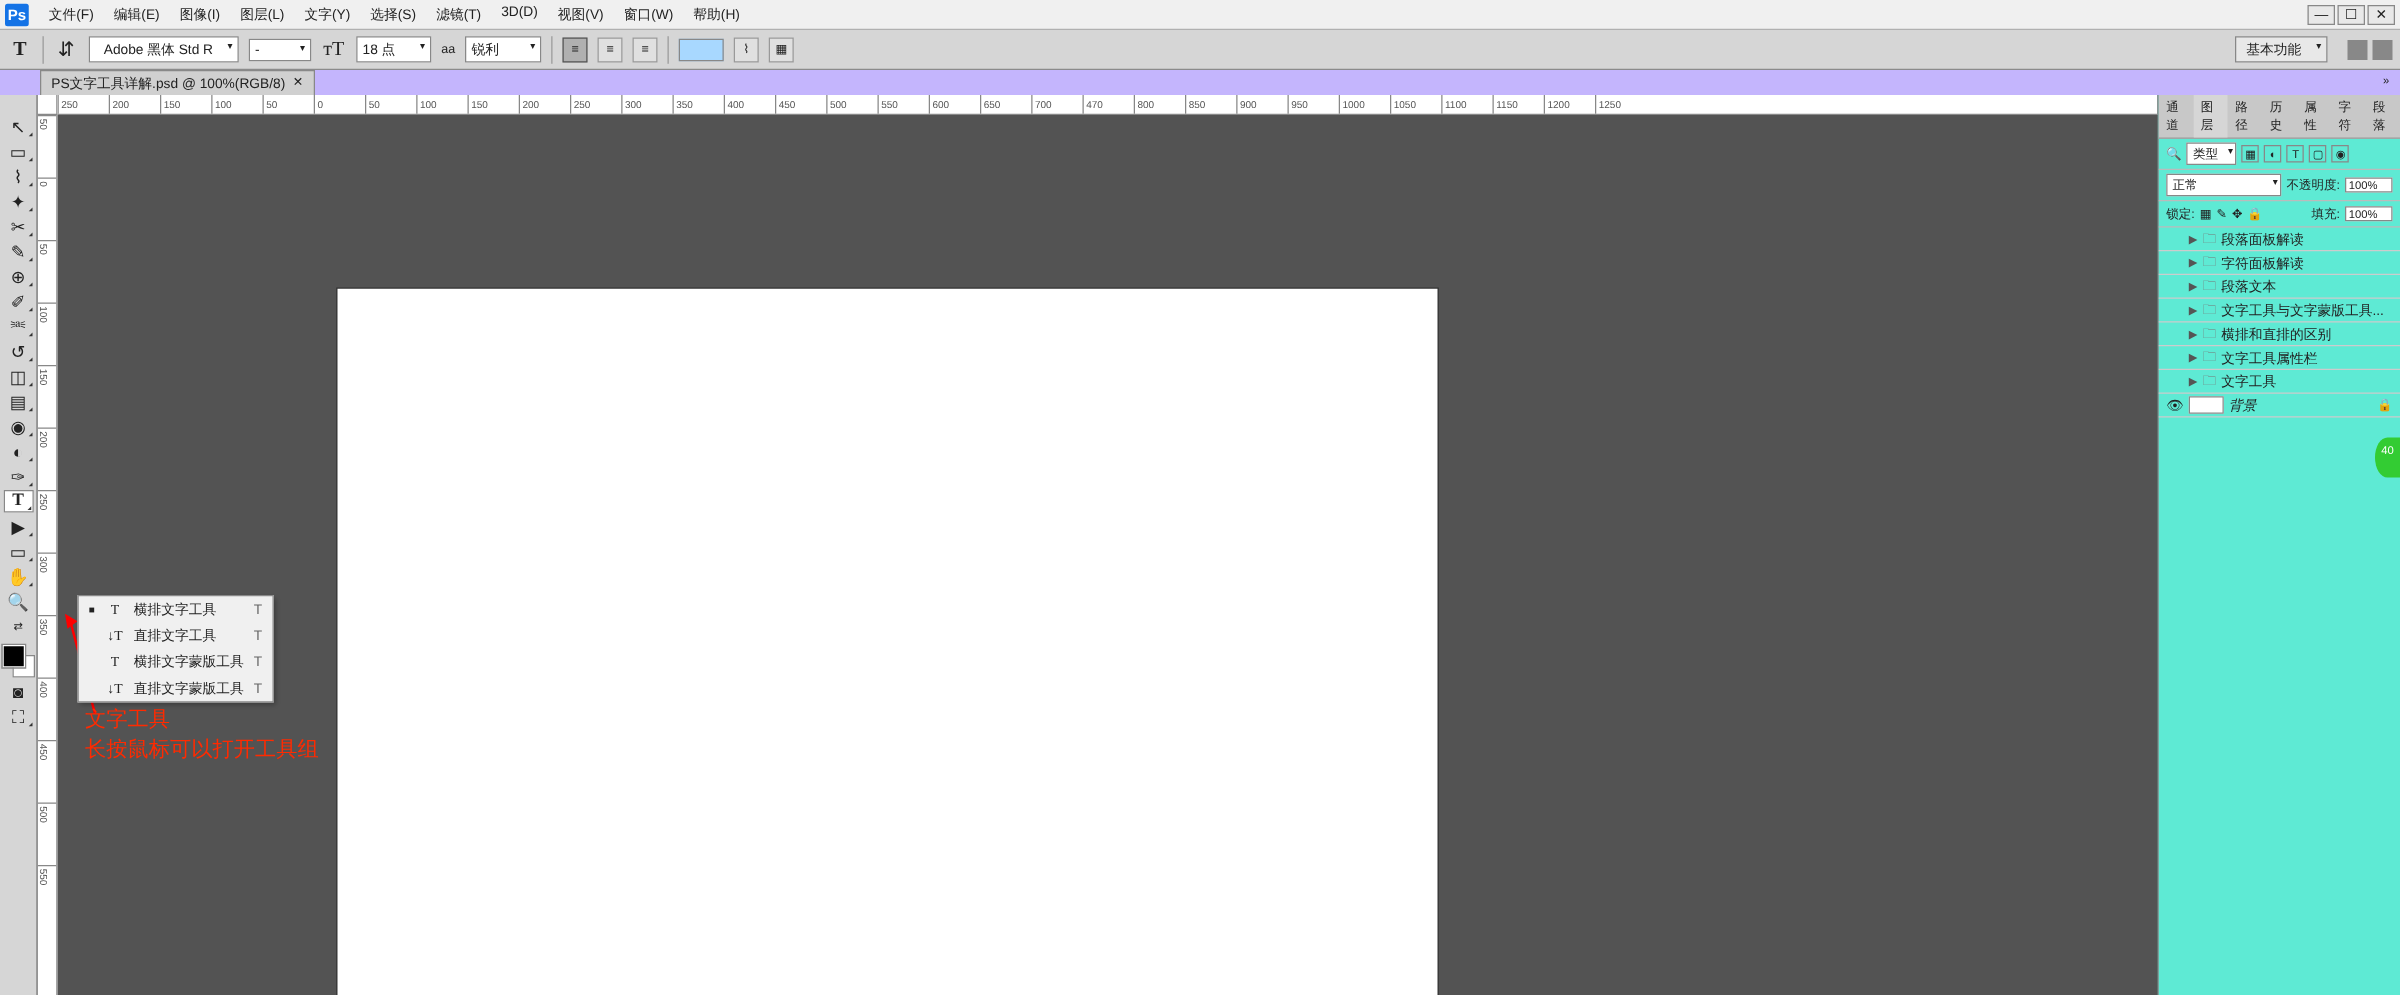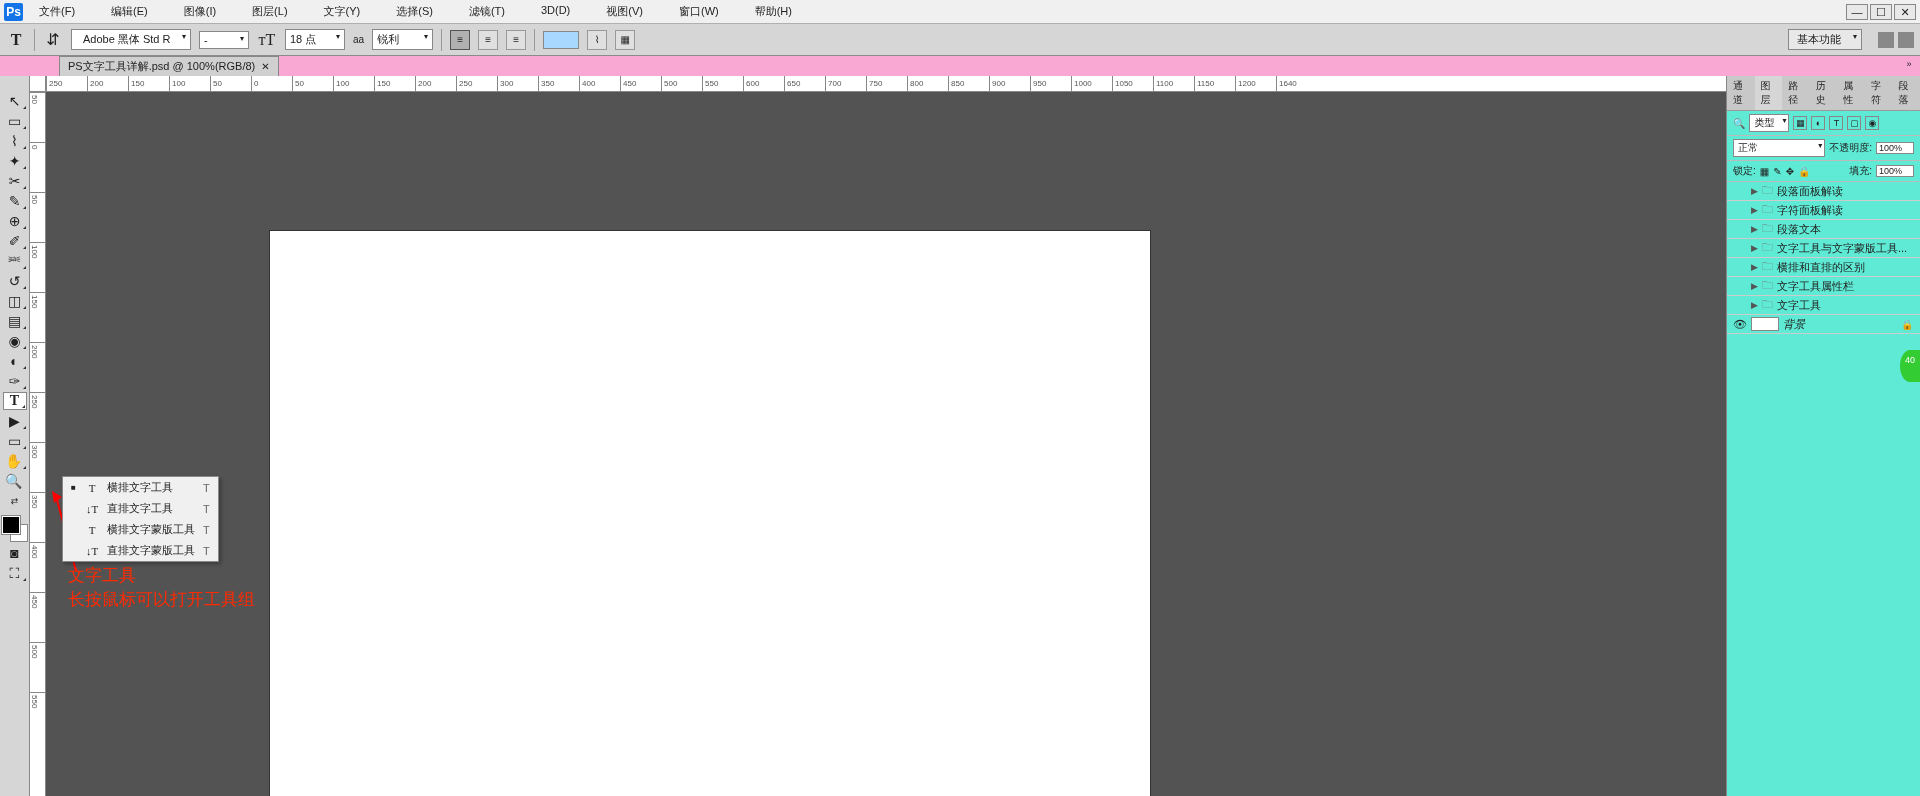--- a/index.html
+++ b/index.html
@@ -20,21 +20,21 @@
 .opt-select::after { content: '▾'; position: absolute; right: 4px; top: 2px; font-size: 8px; }
 .opt-btn { width: 20px; height: 20px; border: 1px solid #999; background: #e0e0e0; cursor: pointer; font-size: 10px; text-align: center; line-height: 18px; }
 .opt-btn.active { background: #b0b0b0; border-color: #555; }
 .color-swatch { width: 36px; height: 18px; background: #a8d8ff; border: 1px solid #888; }
 .basic-func { margin-left: auto; padding: 2px 20px 2px 8px; background: #e8e8e8; border: 1px solid #888; position: relative; font-size: 11px; }
 .basic-func::after { content: '▾'; position: absolute; right: 4px; top: 2px; font-size: 8px; }
 .ctx-icons { display: flex; gap: 4px; margin-left: 8px; }
 .ctx-icn { width: 16px; height: 16px; background: #888; }
 
 
-.doctab-bar { height: 20px; background: #f9a8d4; display: flex; align-items: center; padding-left: 59px; justify-content: space-between; }
+.doctab-bar { height: 20px; background: #c4b5fd; display: flex; align-items: center; padding-left: 32px; justify-content: space-between; }
 .doctab { background: #d0d0d0; padding: 2px 8px; font-size: 11px; display: flex; align-items: center; gap: 6px; border: 1px solid #888; }
 .doctab .close { cursor: pointer; font-size: 10px; }
 .expand-panels { margin-left: auto; width: 14px; height: 14px; text-align: center; cursor: pointer; font-size: 9px; margin-right: 4px; }
 
 
 .workspace { display: flex; height: calc(796px - 76px); }
 
 
 .tools-panel { width: 30px; background: #d6d6d6; border-right: 1px solid #888; display: flex; flex-direction: column; align-items: center; padding-top: 16px; gap: 2px; position: relative; }
 .tool-btn { width: 24px; height: 18px; display: flex; align-items: center; justify-content: center; cursor: pointer; font-size: 14px; position: relative; }
@@ -81,21 +81,21 @@
 
 
 .side-bump { position: absolute; right: 0; top: 350px; width: 20px; height: 32px; background: #3c3; border-radius: 50% 0 0 50%; z-index: 200; color: #fff; font-size: 9px; text-align: center; line-height: 20px; }
 
 </style>
 </head>
 <body>
 
 <div class="menubar">
   <div class="ps-logo">Ps</div>
-  <div id="menu-items" style="display: flex; gap: 20px;">
+  <div id="menu-items" style="display: flex;">
       <div class="menu-item">文件(F)</div>
       <div class="menu-item">编辑(E)</div>
       <div class="menu-item">图像(I)</div>
       <div class="menu-item">图层(L)</div>
       <div class="menu-item">文字(Y)</div>
       <div class="menu-item">选择(S)</div>
       <div class="menu-item">滤镜(T)</div>
       <div class="menu-item">3D(D)</div>
       <div class="menu-item">视图(V)</div>
       <div class="menu-item">窗口(W)</div>
@@ -189,31 +189,31 @@
         <div class="tick" style="left: 410px;">250</div>
         <div class="tick" style="left: 451px;">300</div>
         <div class="tick" style="left: 492px;">350</div>
         <div class="tick" style="left: 533px;">400</div>
         <div class="tick" style="left: 574px;">450</div>
         <div class="tick" style="left: 615px;">500</div>
         <div class="tick" style="left: 656px;">550</div>
         <div class="tick" style="left: 697px;">600</div>
         <div class="tick" style="left: 738px;">650</div>
         <div class="tick" style="left: 779px;">700</div>
-        <div class="tick" style="left: 820px;">750</div>
+        <div class="tick" style="left: 820px;">470</div>
         <div class="tick" style="left: 861px;">800</div>
         <div class="tick" style="left: 902px;">850</div>
         <div class="tick" style="left: 943px;">900</div>
         <div class="tick" style="left: 984px;">950</div>
         <div class="tick" style="left: 1025px;">1000</div>
         <div class="tick" style="left: 1066px;">1050</div>
         <div class="tick" style="left: 1107px;">1100</div>
         <div class="tick" style="left: 1148px;">1150</div>
         <div class="tick" style="left: 1189px;">1200</div>
-        <div class="tick" style="left: 1230px;">1640</div>
+        <div class="tick" style="left: 1230px;">1250</div>
         <div class="tick" style="left: 1214px; margin-top: 40px;">1300</div>
       </div>
     <div class="ruler-v" id="ruler-v">
         <div class="tick" style="top: 0px;">50</div>
         <div class="tick" style="top: 50px;">0</div>
         <div class="tick" style="top: 100px;">50</div>
         <div class="tick" style="top: 150px;">100</div>
         <div class="tick" style="top: 200px;">150</div>
         <div class="tick" style="top: 250px;">200</div>
         <div class="tick" style="top: 300px;">250</div>

